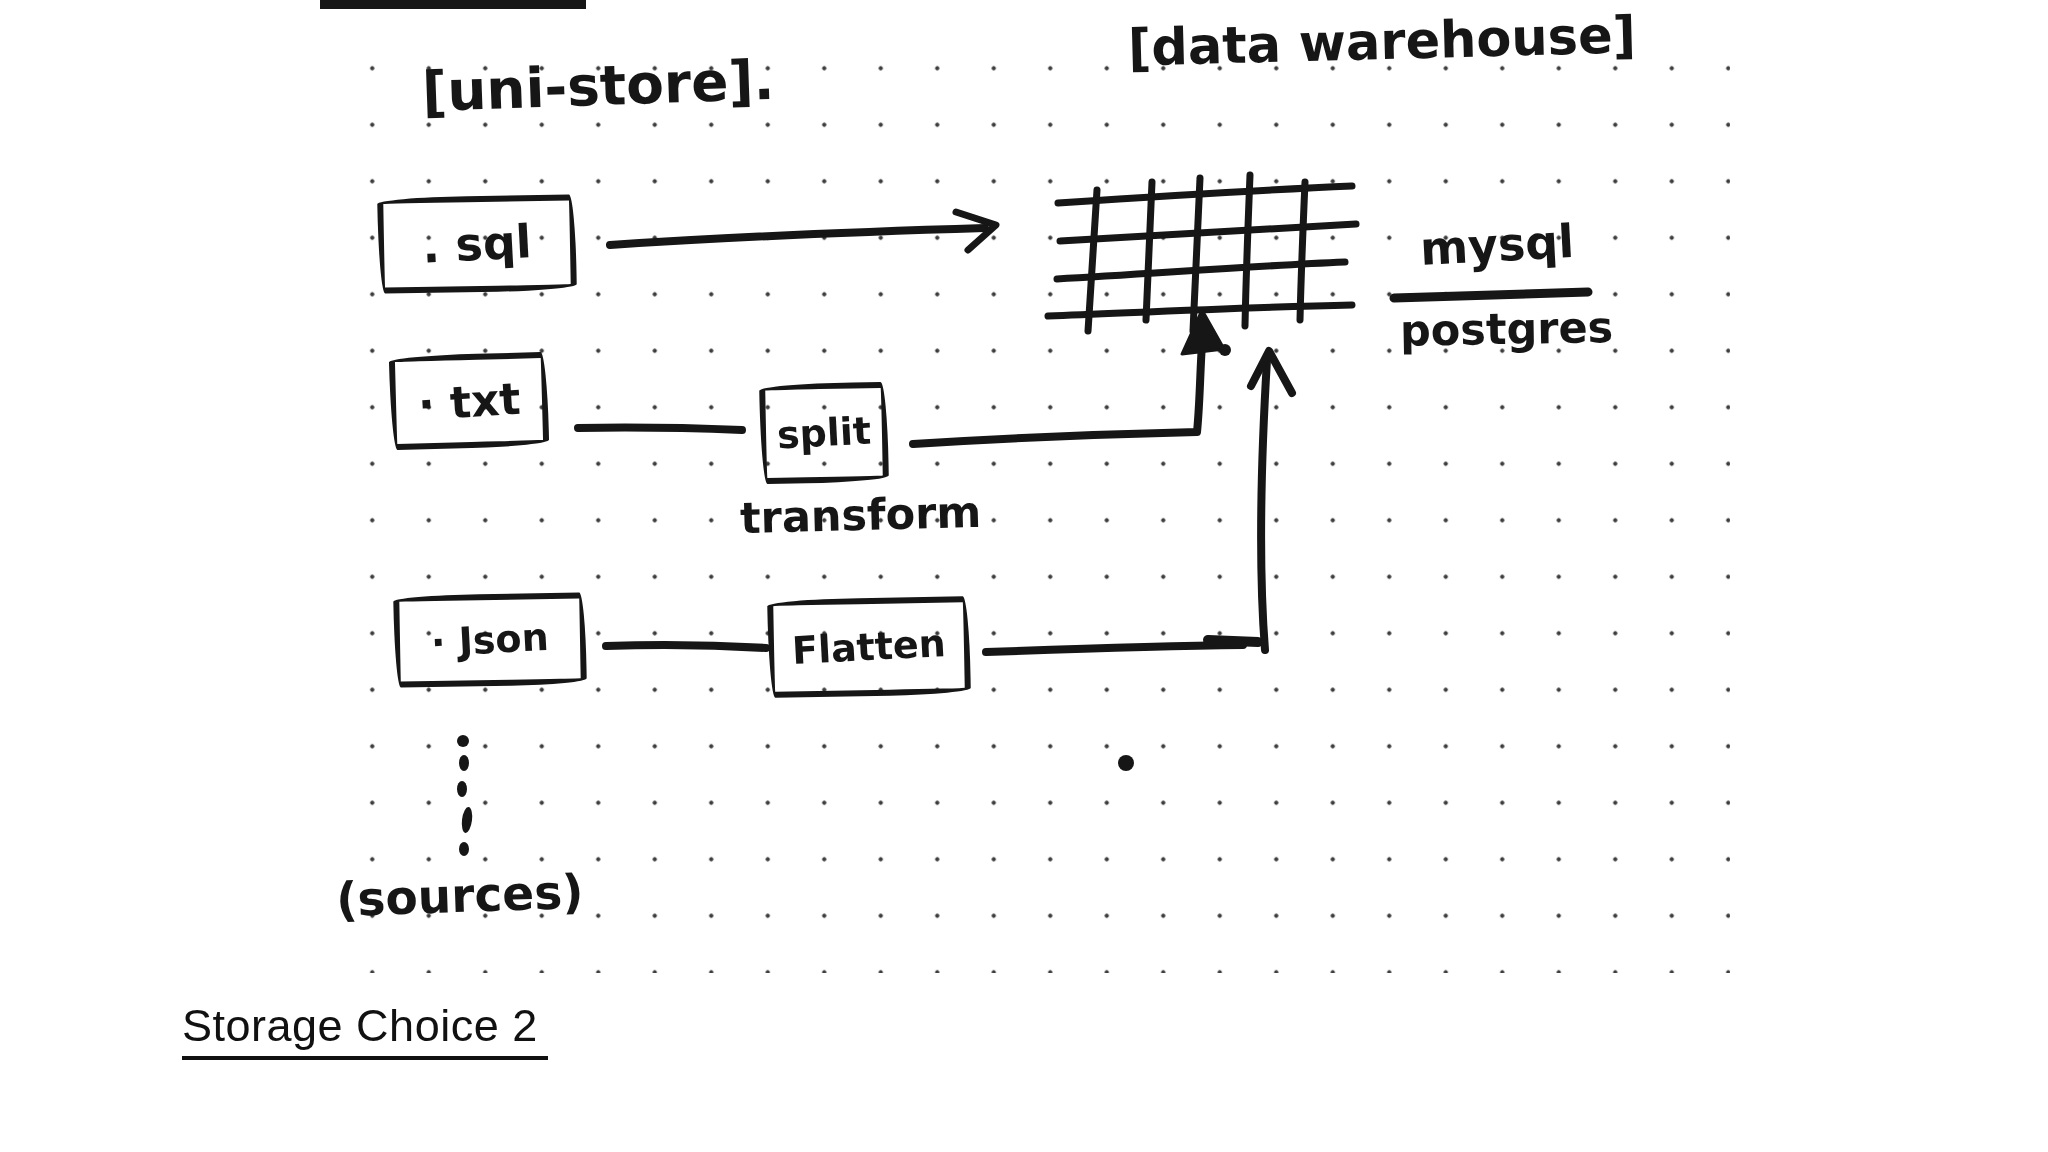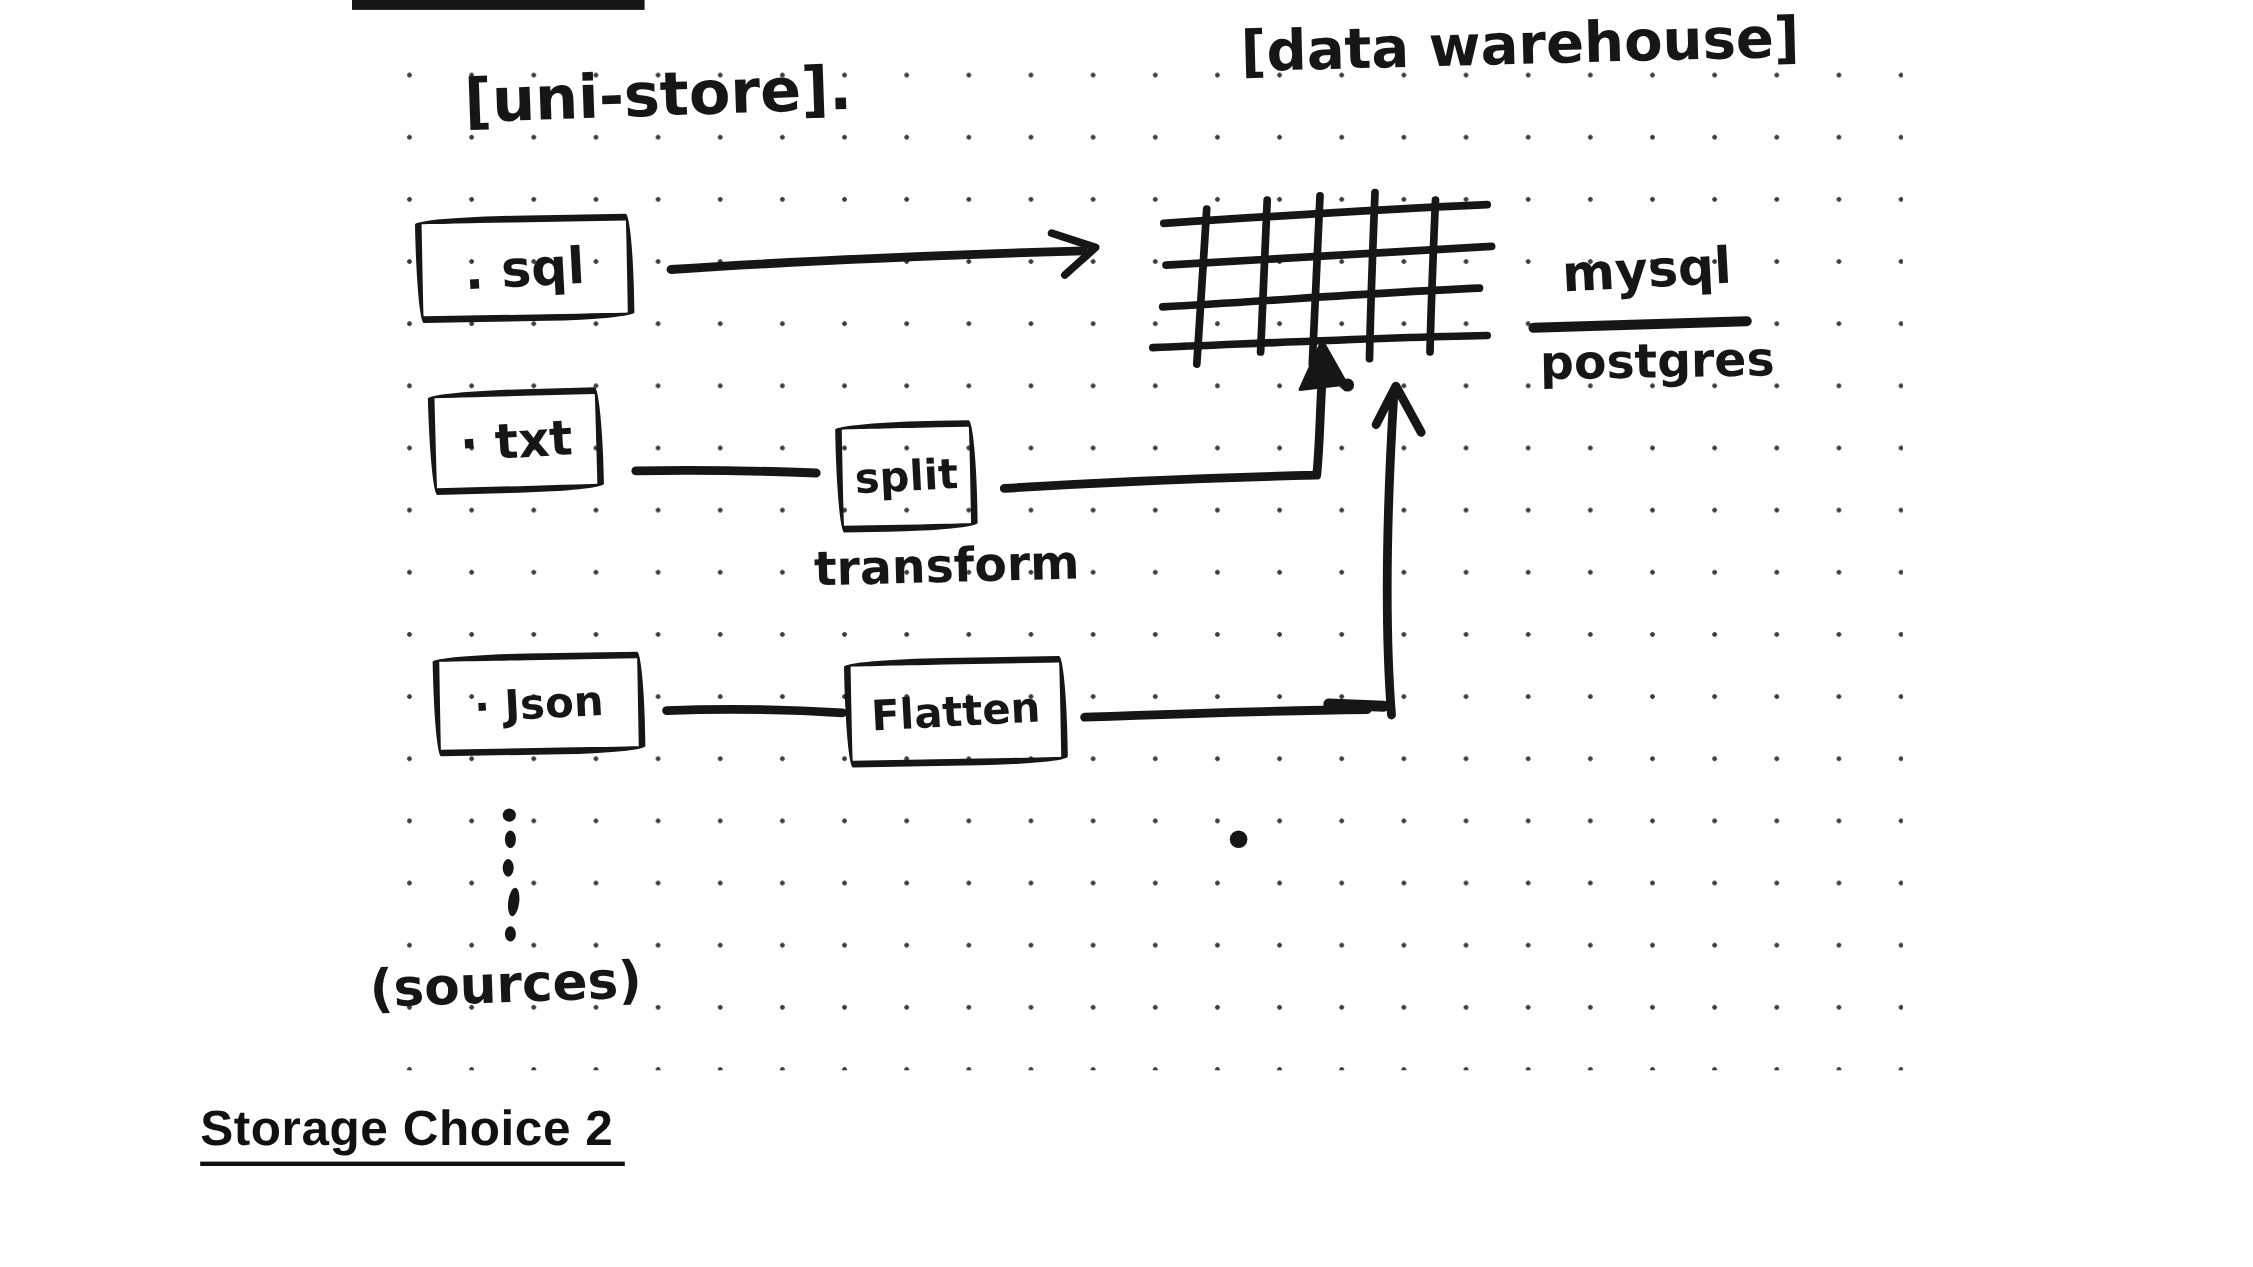--- a/index.html
+++ b/index.html
@@ -52,21 +52,21 @@
   .title-uni{left:422px;top:54px;font-size:55px;transform:rotate(-2deg);}
   .title-dw{left:1128px;top:12px;font-size:51px;transform:rotate(-1.5deg);}
   .lbl-mysql{left:1420px;top:218px;font-size:46px;transform:rotate(-3deg);}
   .lbl-postgres{left:1400px;top:304px;font-size:43px;transform:rotate(-1deg);}
   .lbl-transform{left:740px;top:490px;font-size:43px;transform:rotate(-1.5deg);}
   .lbl-sources{left:336px;top:868px;font-size:47px;transform:rotate(-2deg);}
   
   .page-heading{
     position:absolute;left:182px;top:1000px;
     font-family:"Liberation Sans",sans-serif;
-    font-size:45px;font-weight:700;color:#111111;
+    font-size:45px;font-weight:400;color:#111111;
     border-bottom:4px solid #111111;padding-bottom:4px;padding-right:10px;
     letter-spacing:0.5px;white-space:nowrap;
   }
 </style>
 </head>
 <body>
 
 <div class="canvas">
 
   <div class="dot-grid"></div>

